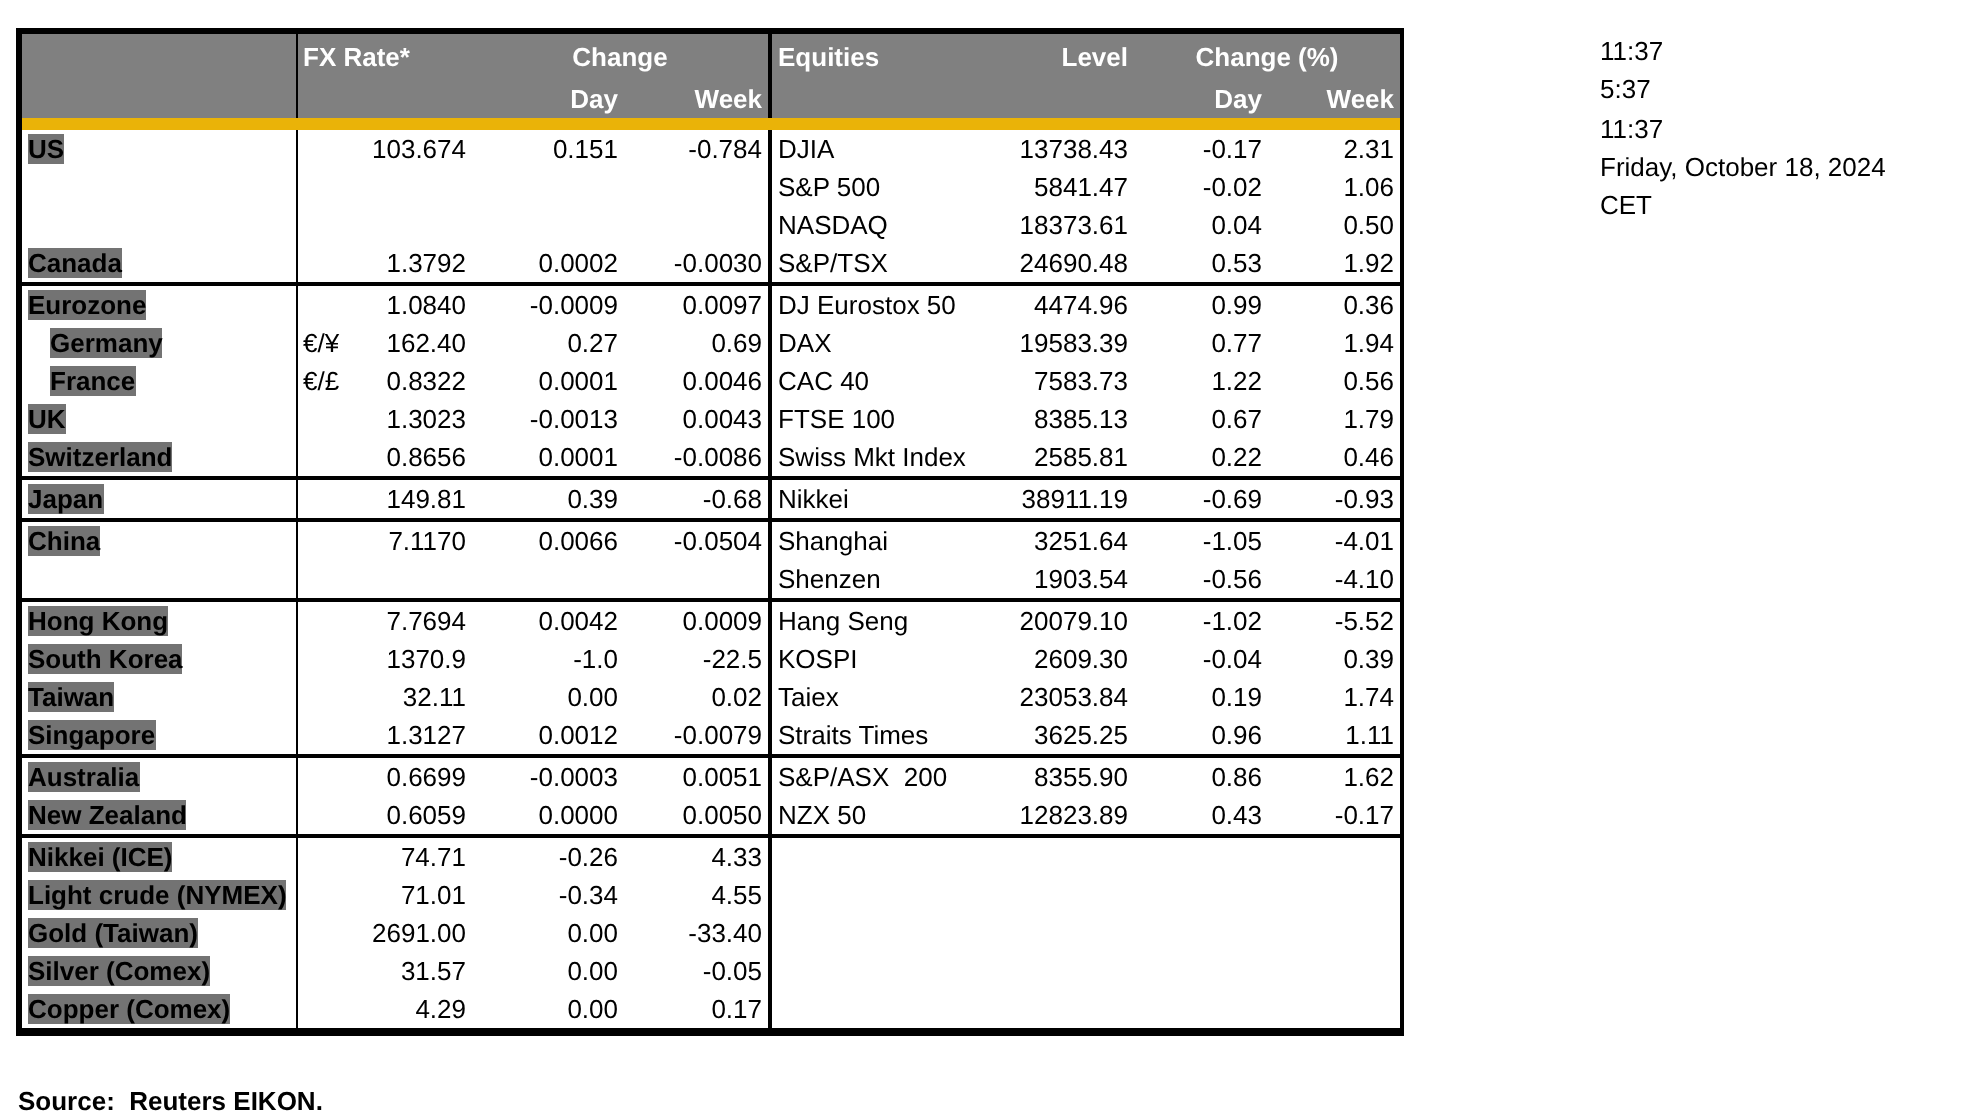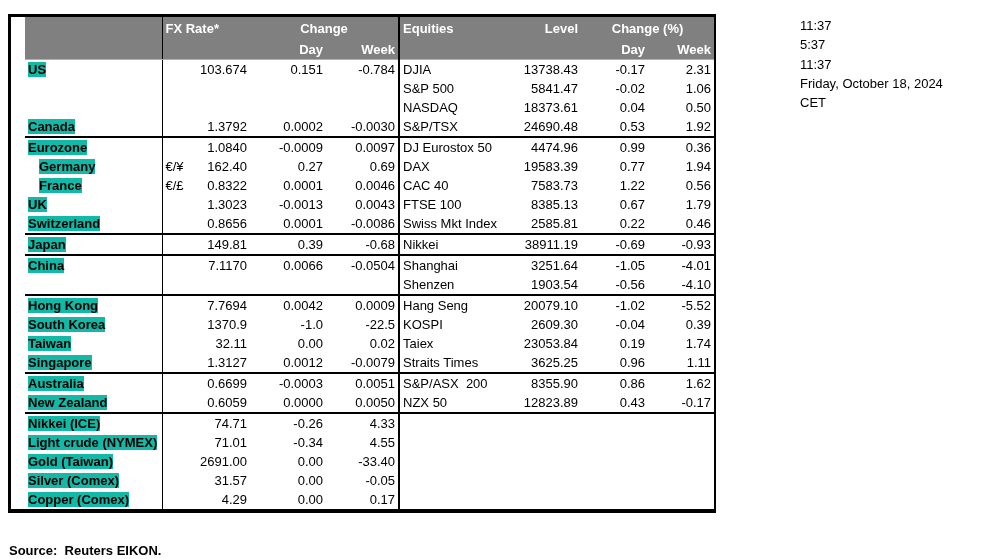--- a/index.html
+++ b/index.html
@@ -12,21 +12,20 @@
     color: #000;
     overflow: hidden;
   }
   .tbl-wrap {
     position: absolute;
     left: 8px;
     top: 14px;
     border: 3px solid #000;
     border-right-width: 2px;
     border-bottom-width: 4px;
-    padding-left: 14px;
   }
   table {
     border-collapse: collapse;
     table-layout: fixed;
     width: 689px;
     font-size: 13px;
     font-family: "Liberation Sans", sans-serif;
   }
   th, td {
     padding: 0 3px;
@@ -35,26 +34,26 @@
     vertical-align: middle;
     white-space: pre;
     font-weight: normal;
   }
   thead th {
     background: #808080;
     color: #ffffff;
     font-weight: bold;
   }
   thead tr.h1 th { height: 23px; }
-  thead tr.h2 th { border-bottom: 1px solid #eab308; }
+  thead tr.h2 th { border-bottom: 6px solid #eab308; }
   tbody tr.sep td { border-top: 2px solid #000; }
   .num   { text-align: right; }
   .center{ }
   .name  { font-weight: bold; text-align: left; }
-  .name > span { position: relative; z-index: 2; background: #14b8a6; }
+  .name > span { position: relative; z-index: 2; background: #737373; }
   .indent > span { margin-left: 11px; }
   .symb  { border-left: 1px solid #000; text-align: left; }
   .eqcol { border-left: 2px solid #000; text-align: left; }
   .clock {
     position: absolute;
     left: 800px;
     top: 16px;
     font-size: 13px;
     line-height: 19.3px;
   }

